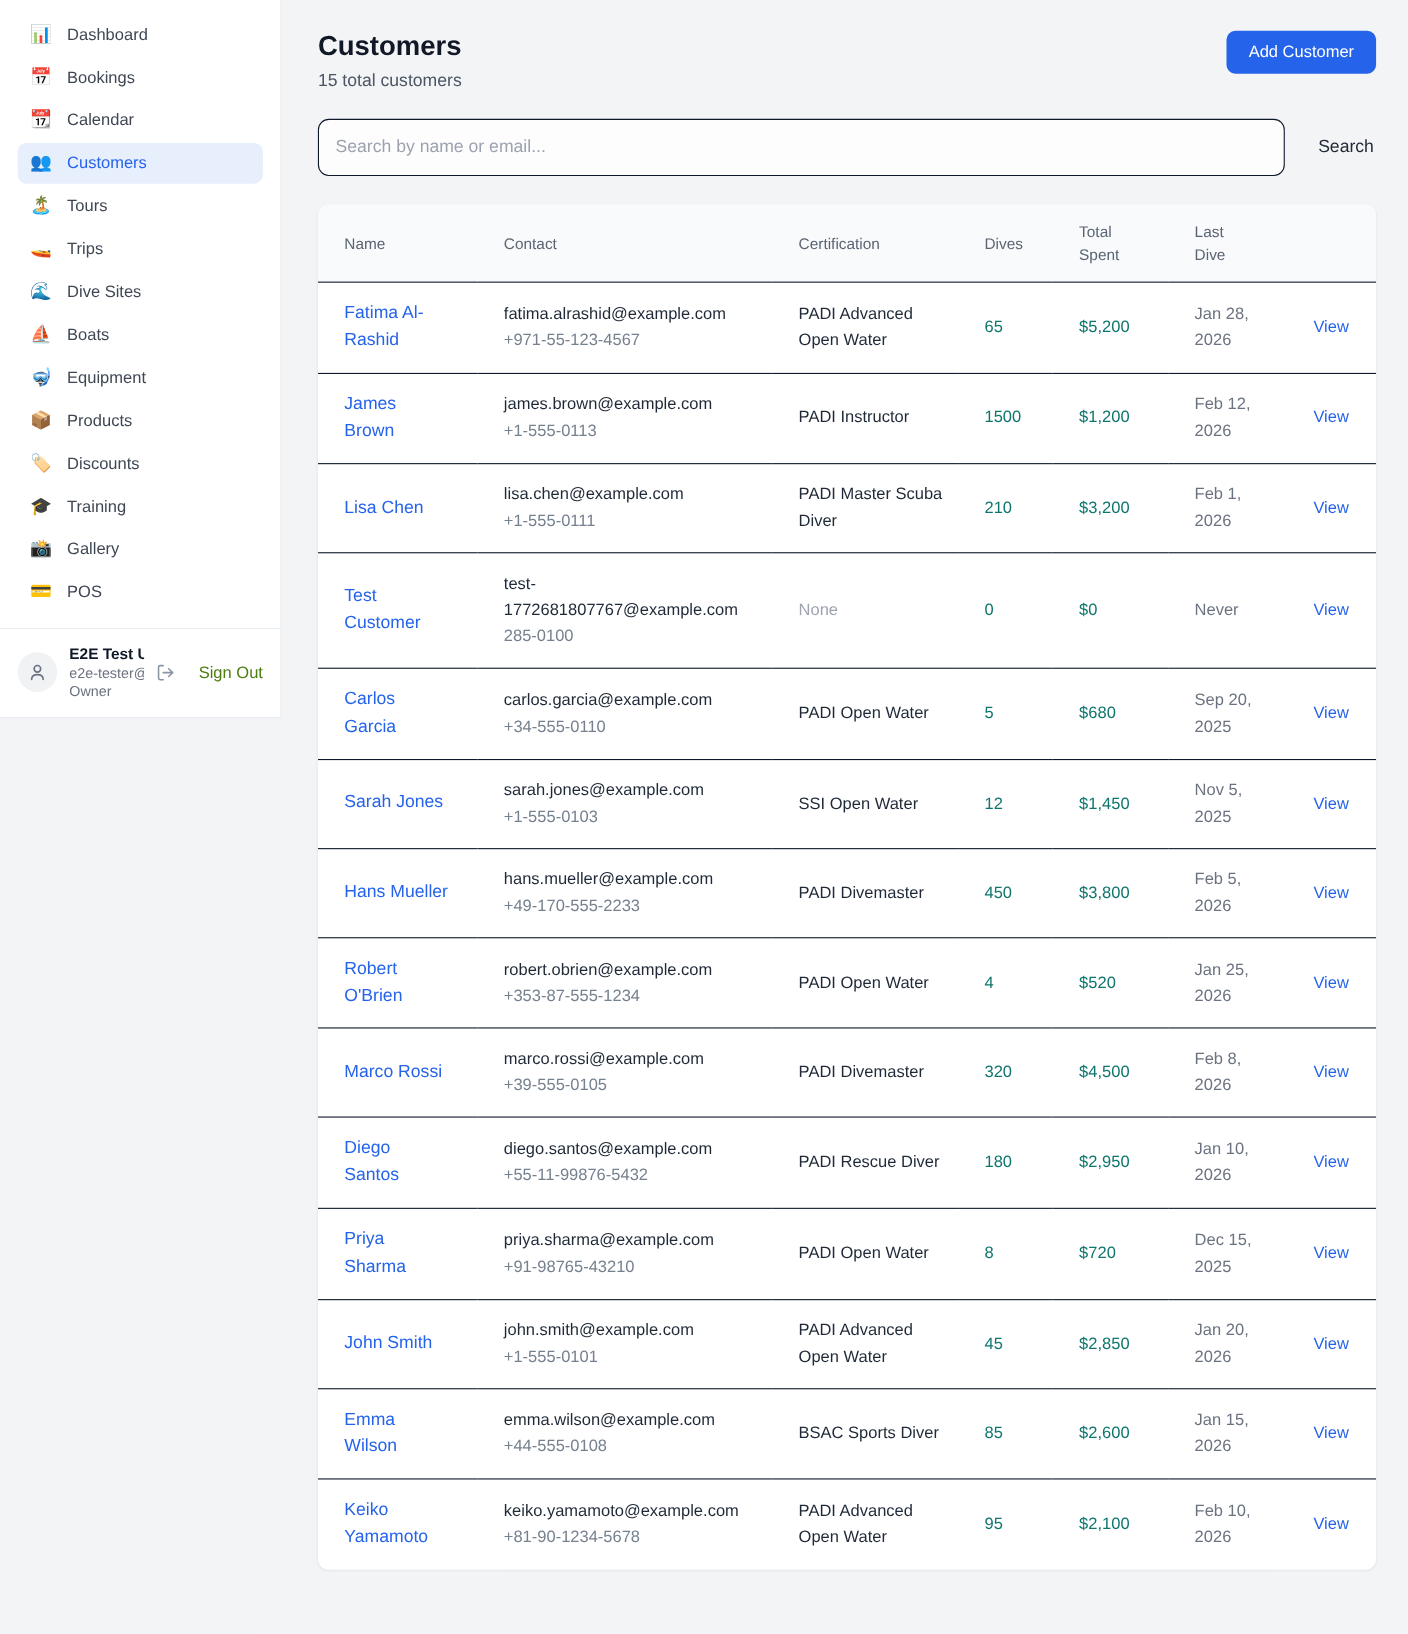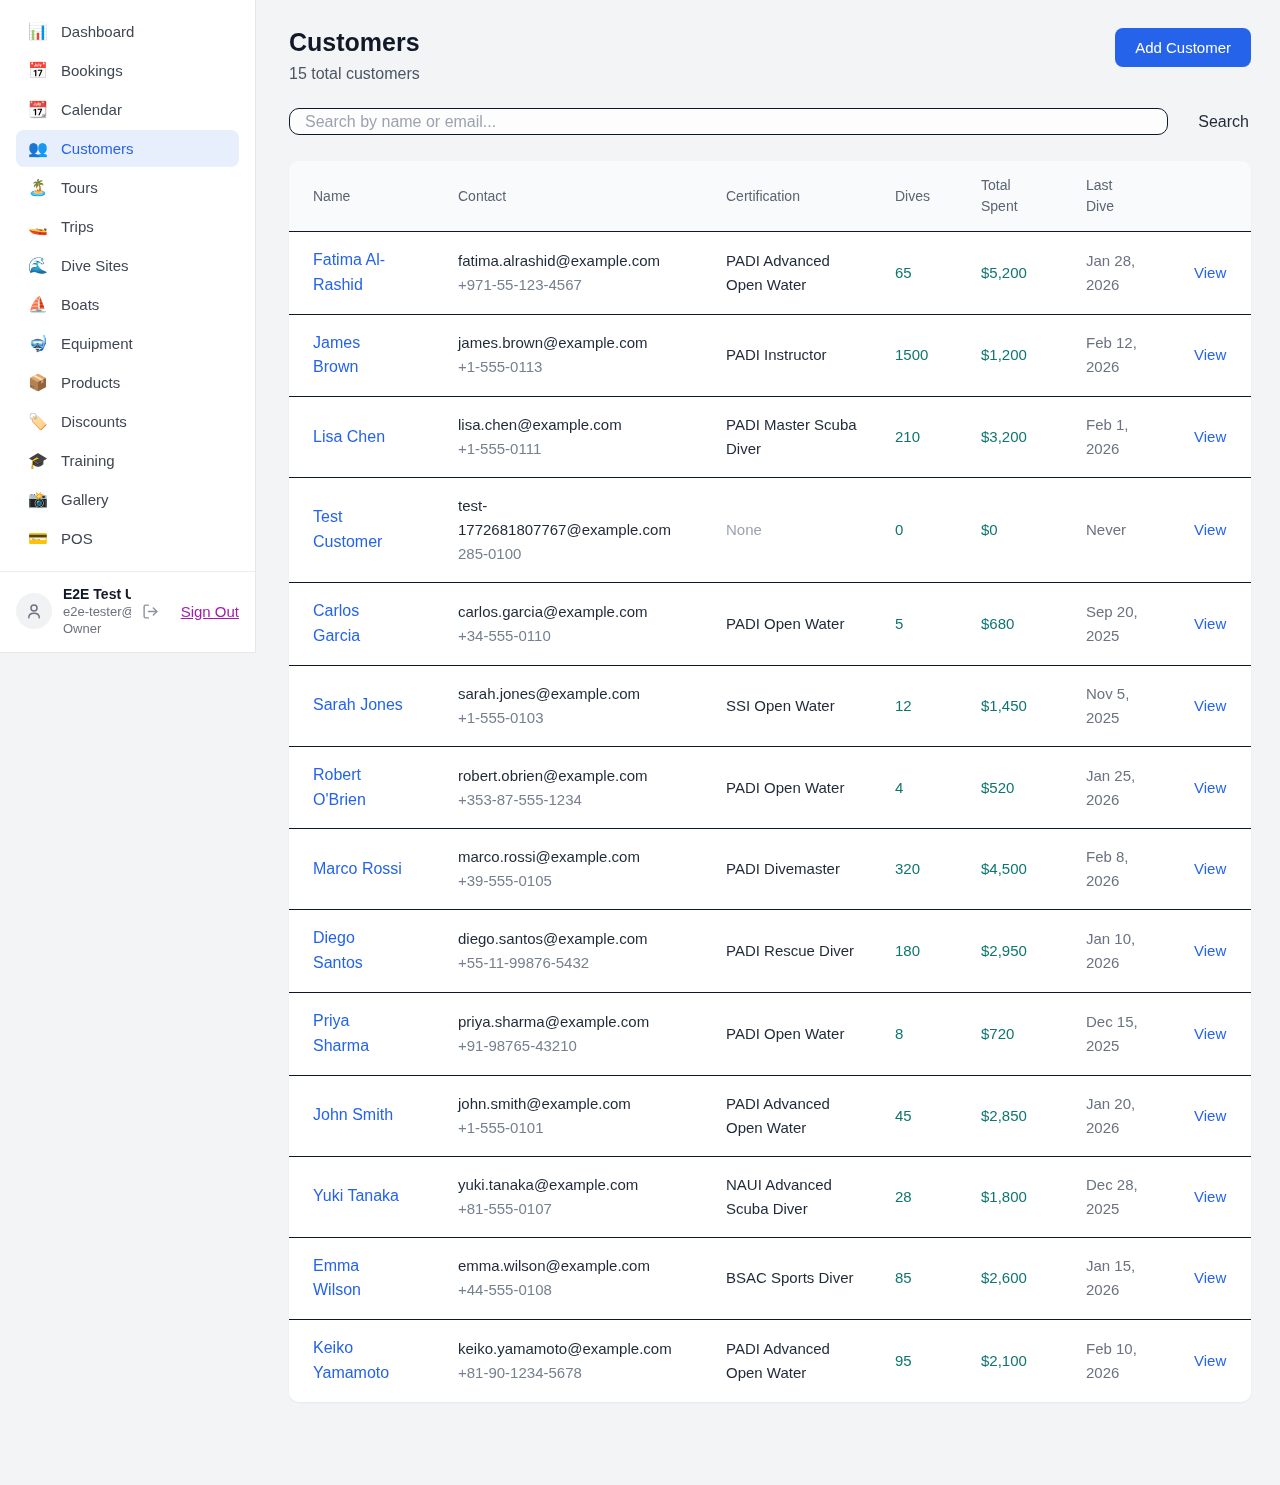--- a/index.html
+++ b/index.html
@@ -38,39 +38,38 @@
   .avatar {
     width: 36px; height: 36px; border-radius: 50%;
     background: #f1f2f4; flex: 0 0 36px;
     display: flex; align-items: center; justify-content: center;
   }
   .user-meta { flex: 1 1 auto; min-width: 0; }
   .user-name { font-size: 14px; font-weight: 700; color: #111827; white-space: nowrap; overflow: hidden; }
   .user-email, .user-role { font-size: 13px; color: #6b7280; margin-top: 2px; white-space: nowrap; overflow: hidden; }
   .signout {
     display: flex; align-items: center; gap: 22px;
-    color: #a21caf; font-size: 15px; cursor: pointer;
+    color: #4d7c0f; font-size: 15px; cursor: pointer;
     background: none; border: none; font-family: inherit;
     white-space: nowrap;
-    text-decoration: underline;
   }
 
   
   .main { flex: 1 1 auto; padding: 28px 29px 40px 33px; min-width: 0; }
   .page-head { display: flex; justify-content: space-between; align-items: flex-start; }
   .page-title { font-size: 25px; font-weight: 700; color: #111827; }
   .page-sub { font-size: 16px; color: #4b5563; margin-top: 8px; }
   .btn-primary {
     background: #2563eb; color: #fff; border: none; cursor: pointer;
     font-family: inherit; font-size: 15px; font-weight: 500;
     padding: 11px 20px; border-radius: 8px;
   }
   .search-row { display: flex; align-items: center; margin-top: 25px; }
   .search-input {
-    flex: 1 1 auto; height: 27px;
+    flex: 1 1 auto; height: 52px;
     border: 1.5px solid #0f172a; border-radius: 10px;
     padding: 0 15px; font-family: inherit; font-size: 16px;
     color: #111827; background: #fdfdfe; outline: none;
   }
   .search-input::placeholder { color: #9ca3af; }
   .search-btn {
     margin-left: 28px; background: none; border: none; cursor: pointer;
     font-family: inherit; font-size: 16px; color: #1f2937; padding: 4px 2px;
   }
 
@@ -294,20 +293,32 @@
                 <div class="email">sarah.jones@example.com</div>
                 <div class="phone">+1-555-0103</div>
               </td>
               <td class=""><span class="cert">SSI Open Water</span></td>
               <td class="dives">12</td>
               <td class="spent">$1,450</td>
               <td class="lastdive">Nov 5, 2025</td>
               <td class=""><a class="view-link">View</a></td>
             </tr>
             <tr>
+              <td class="c-name"><a class="name-link">Hans Mueller</a></td>
+              <td class="">
+                <div class="email">hans.mueller@example.com</div>
+                <div class="phone">+49-170-555-2233</div>
+              </td>
+              <td class=""><span class="cert">PADI Divemaster</span></td>
+              <td class="dives">450</td>
+              <td class="spent">$3,800</td>
+              <td class="lastdive">Feb 5, 2026</td>
+              <td class=""><a class="view-link">View</a></td>
+            </tr>
+            <tr>
               <td class="c-name"><a class="name-link">Robert O'Brien</a></td>
               <td class="">
                 <div class="email">robert.obrien@example.com</div>
                 <div class="phone">+353-87-555-1234</div>
               </td>
               <td class=""><span class="cert">PADI Open Water</span></td>
               <td class="dives">4</td>
               <td class="spent">$520</td>
               <td class="lastdive">Jan 25, 2026</td>
               <td class=""><a class="view-link">View</a></td>
@@ -351,32 +362,20 @@
             <tr>
               <td class="c-name"><a class="name-link">John Smith</a></td>
               <td class="">
                 <div class="email">john.smith@example.com</div>
                 <div class="phone">+1-555-0101</div>
               </td>
               <td class=""><span class="cert">PADI Advanced Open Water</span></td>
               <td class="dives">45</td>
               <td class="spent">$2,850</td>
               <td class="lastdive">Jan 20, 2026</td>
-              <td class=""><a class="view-link">View</a></td>
-            </tr>
-            <tr>
-              <td class="c-name"><a class="name-link">Yuki Tanaka</a></td>
-              <td class="">
-                <div class="email">yuki.tanaka@example.com</div>
-                <div class="phone">+81-555-0107</div>
-              </td>
-              <td class=""><span class="cert">NAUI Advanced Scuba Diver</span></td>
-              <td class="dives">28</td>
-              <td class="spent">$1,800</td>
-              <td class="lastdive">Dec 28, 2025</td>
               <td class=""><a class="view-link">View</a></td>
             </tr>
             <tr>
               <td class="c-name"><a class="name-link">Emma Wilson</a></td>
               <td class="">
                 <div class="email">emma.wilson@example.com</div>
                 <div class="phone">+44-555-0108</div>
               </td>
               <td class=""><span class="cert">BSAC Sports Diver</span></td>
               <td class="dives">85</td>

